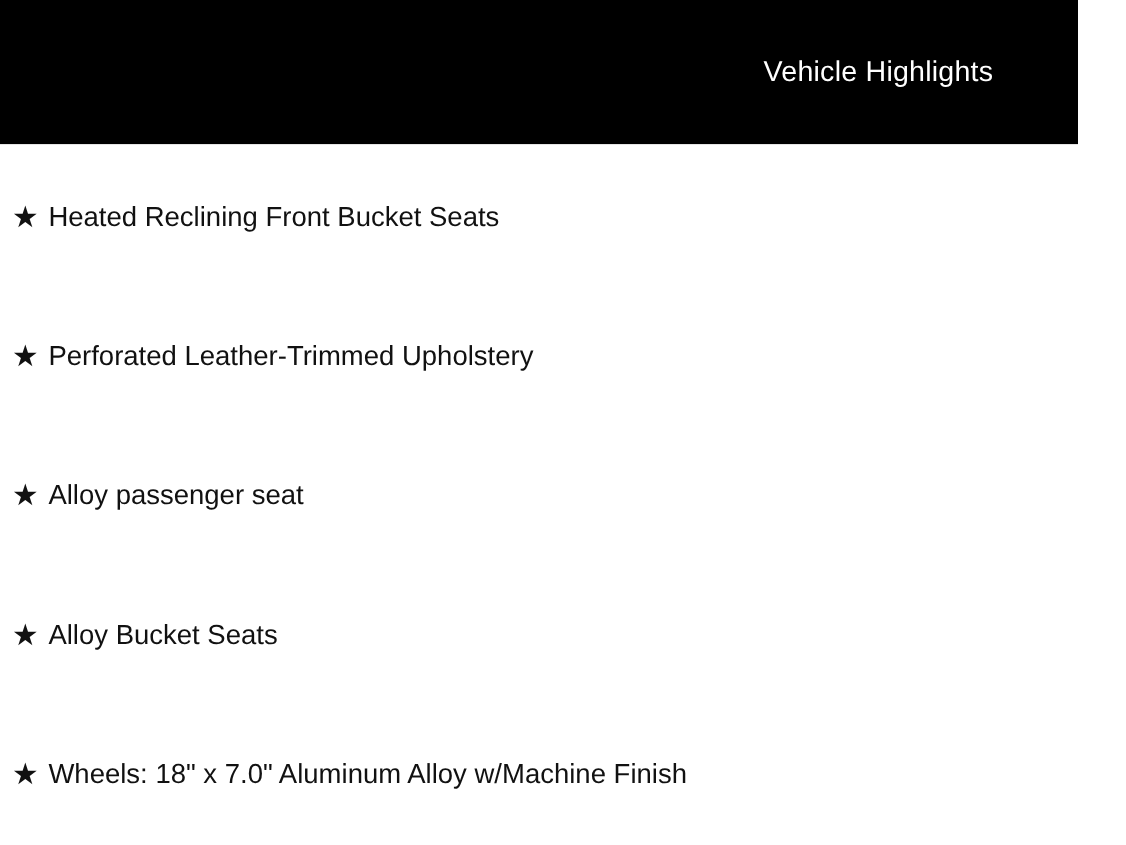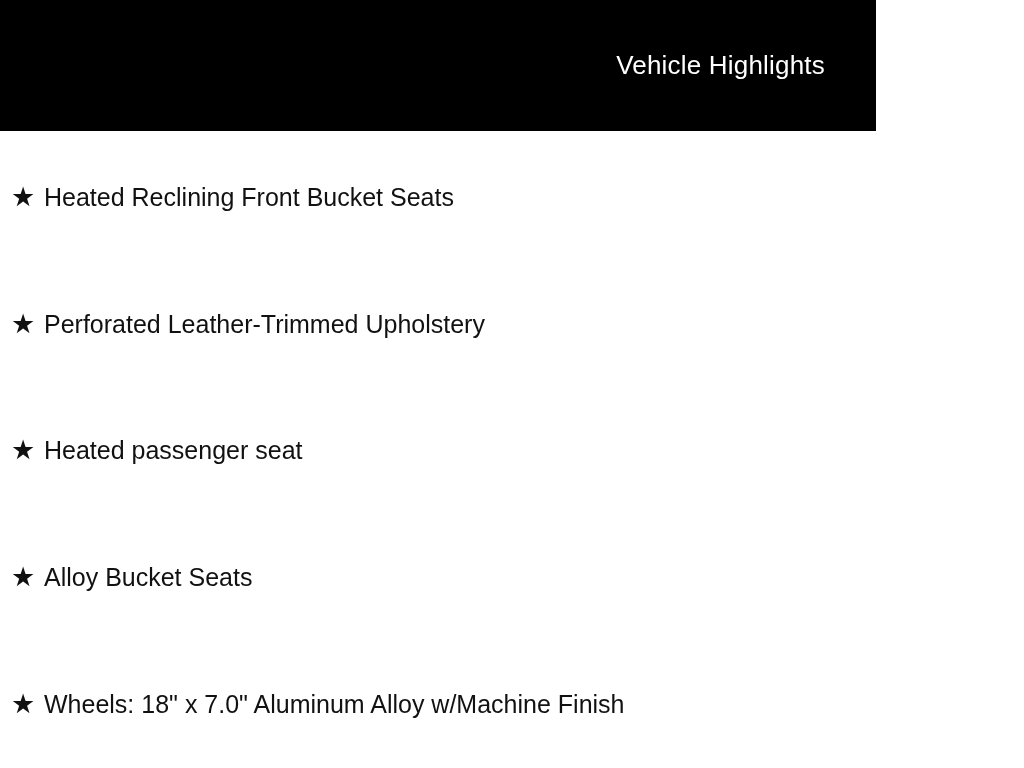--- a/index.html
+++ b/index.html
@@ -12,28 +12,28 @@
     width: 1024px;
     height: 768px;
     background: #ffffff;
     overflow: hidden;
     font-family: "Liberation Sans", "DejaVu Sans", sans-serif;
   }
   .topbar {
     position: absolute;
     top: 0;
     left: 0;
-    width: 876px;
+    width: 980px;
     height: 131px;
     background: #000000;
     display: flex;
     align-items: center;
     justify-content: flex-end;
     box-sizing: border-box;
-    padding-right: 51px;
+    padding-right: 77px;
   }
   .topbar .title {
     color: #ffffff;
     font-size: 26px;
     font-weight: 400;
     letter-spacing: 0.2px;
     white-space: nowrap;
   }
   .content {
     position: absolute;
@@ -88,21 +88,21 @@
       <span class="item-text">Heated Reclining Front Bucket Seats</span>
     </div>
 
     <div class="item item-2">
       <span class="star">★</span>
       <span class="item-text">Perforated Leather-Trimmed Upholstery</span>
     </div>
 
     <div class="item item-3">
       <span class="star">★</span>
-      <span class="item-text">Heated passenger seat</span>
+      <span class="item-text">Alloy passenger seat</span>
     </div>
 
     <div class="item item-4">
       <span class="star">★</span>
       <span class="item-text">Alloy Bucket Seats</span>
     </div>
 
     <div class="item item-5">
       <span class="star">★</span>
       <span class="item-text">Wheels: 18" x 7.0" Aluminum Alloy w/Machine Finish</span>

